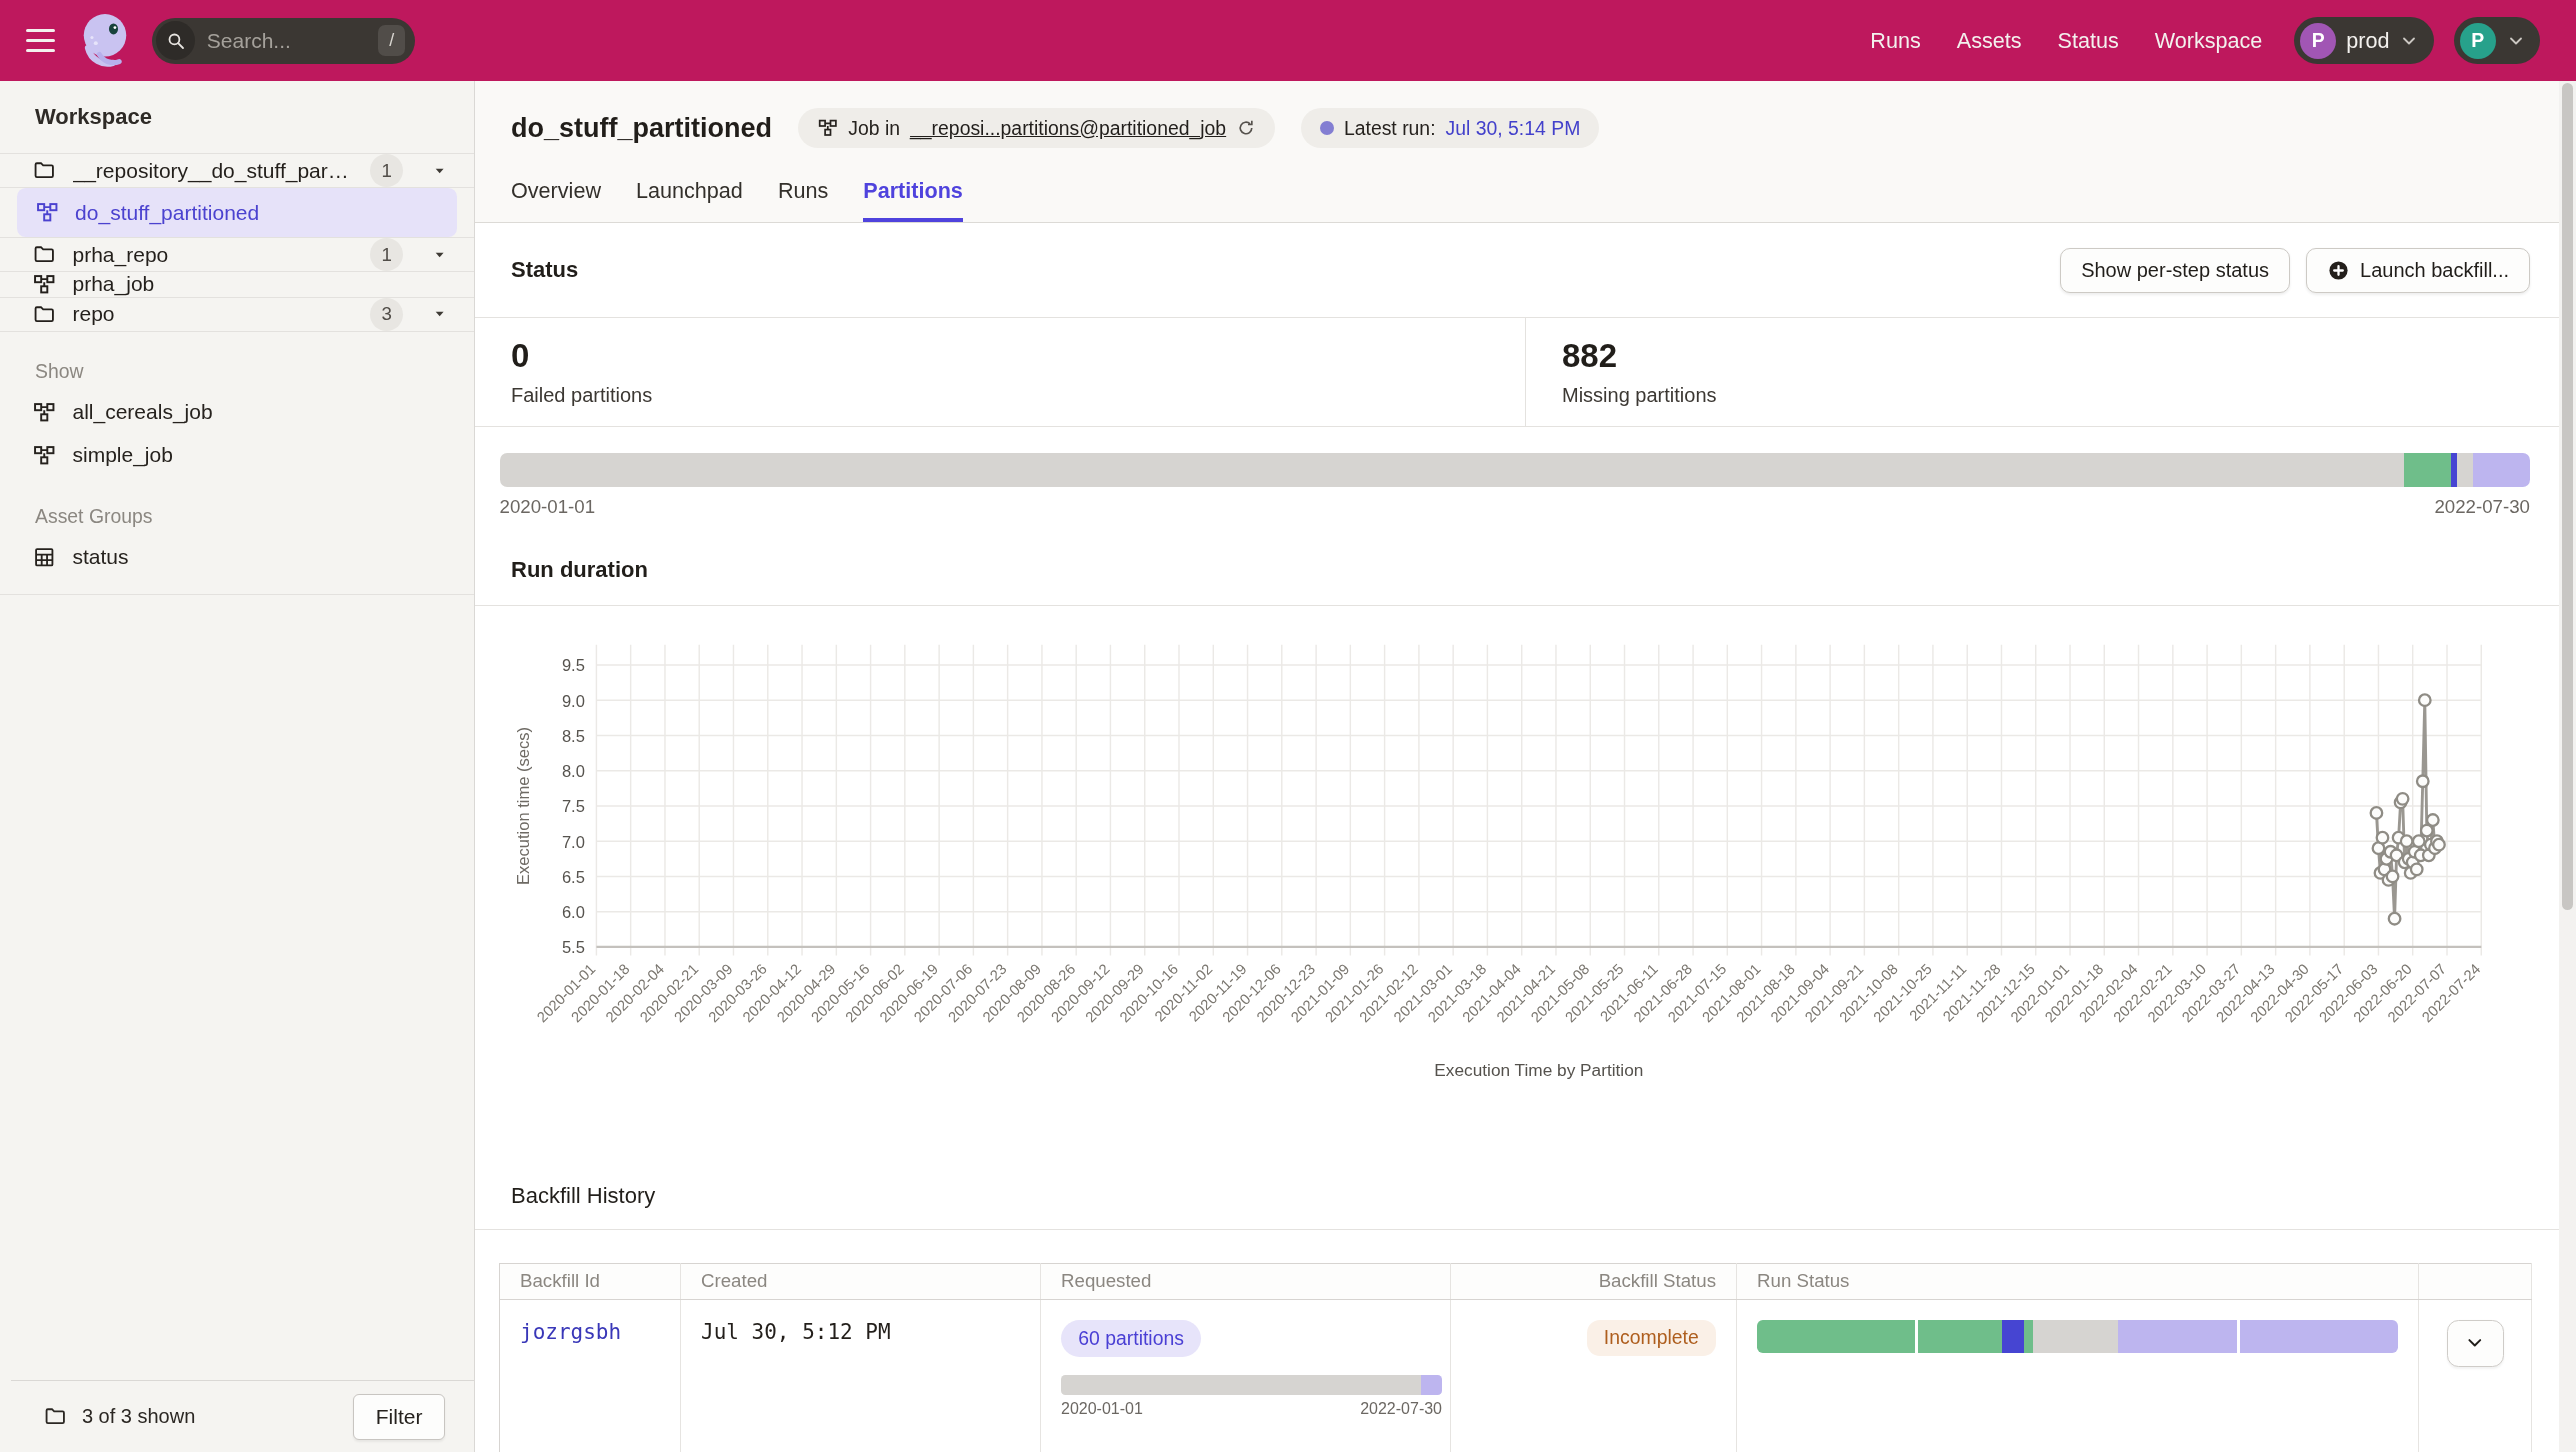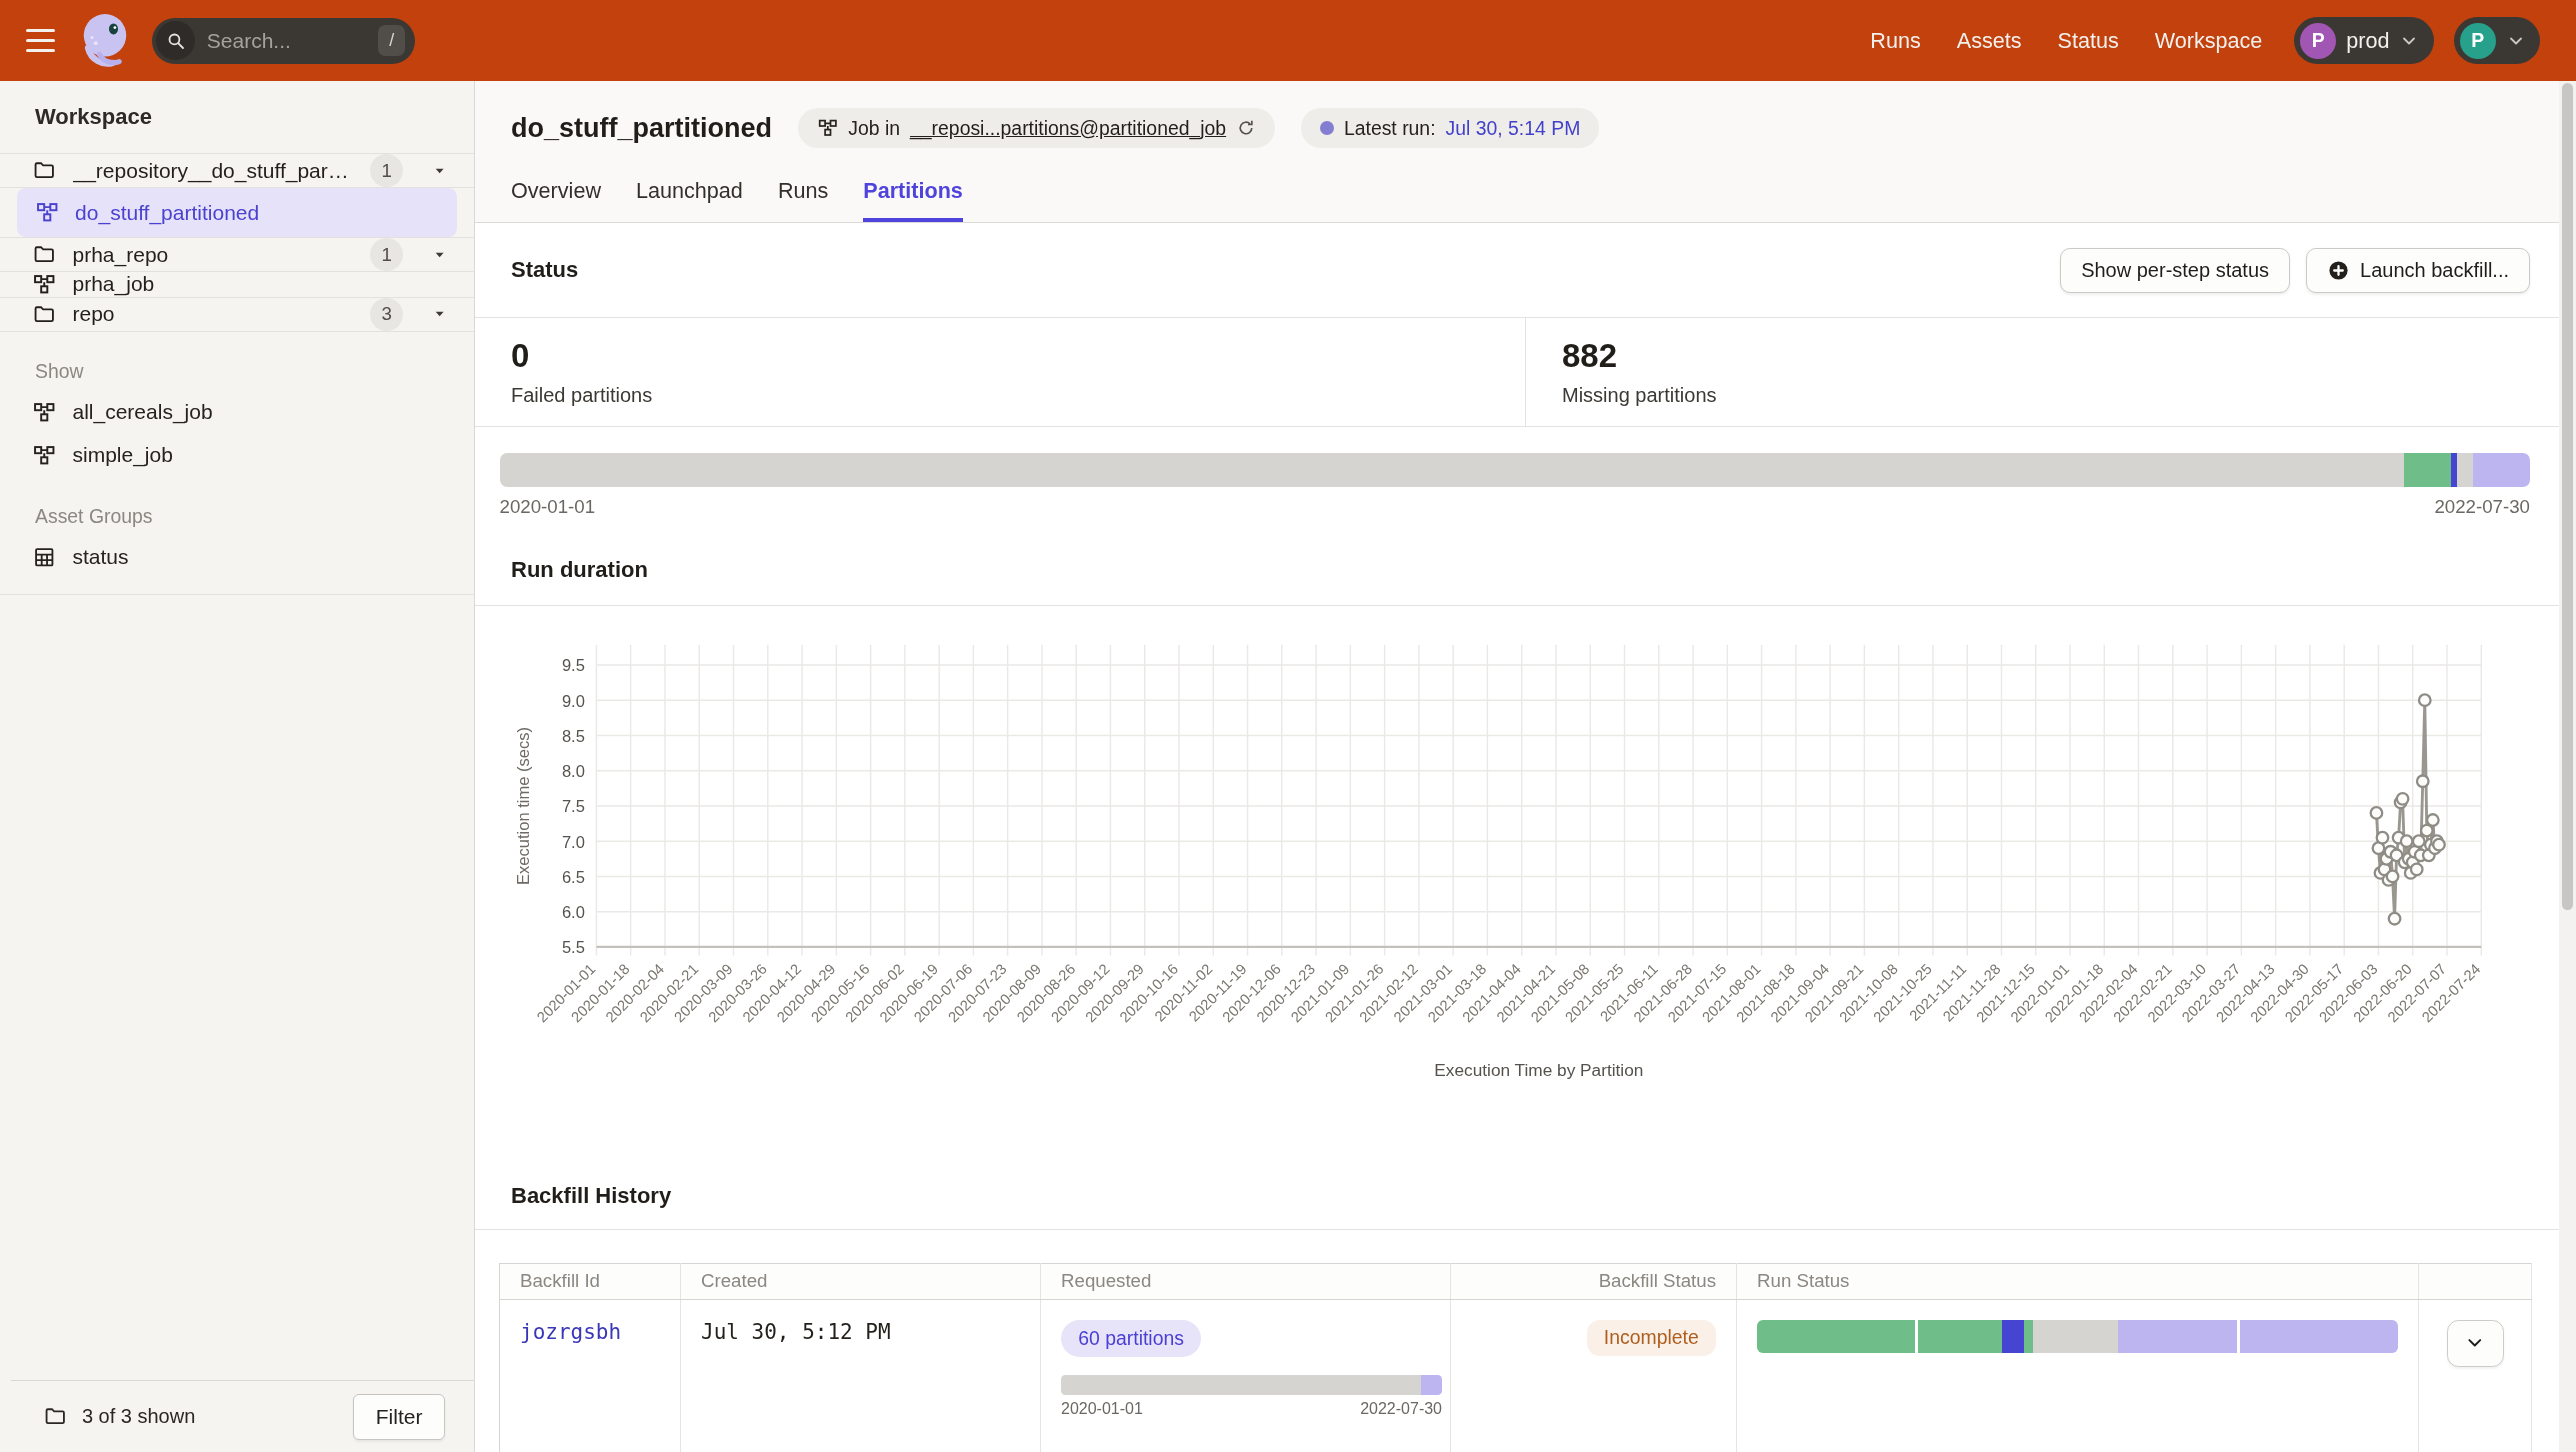--- a/index.html
+++ b/index.html
@@ -1,21 +1,21 @@
 <!DOCTYPE html>
 <html style="font-size:11.5px"><head>
 <meta charset="utf-8">
 <style>
   * { box-sizing: border-box; margin: 0; padding: 0; }
   html,body { width:2576px; height:1452px; overflow:hidden; }
   body { font-family:"Liberation Sans", sans-serif; color:#231F1B; background:#fff; }
   .app { width:2576px; height:1452px; display:flex; flex-direction:column; }
 
   
-  .topbar { flex:0 0 81px; background:#c2410c; display:flex; align-items:center; padding:0 36px 0 26px; }
+  .topbar { flex:0 0 81px; background:#be185d; display:flex; align-items:center; padding:0 36px 0 26px; }
   .hamburger { display:flex; flex-direction:column; gap:6.5px; cursor:pointer; }
   .hamburger span { width:29px; height:3.6px; background:#F3F1EE; border-radius:2.2px; }
   .logo { width:68px; height:68px; margin-left:16px; }
   .logo svg { width:100%; height:100%; }
   .search { margin-left:13px; width:263px; height:46px; background:#3B3733; border-radius:23px; display:flex; align-items:center; padding:0 10px 0 4.3px; gap:11.5px; cursor:text; }
   .search-ico { flex:0 0 39px; width:39px; height:39px; border-radius:50%; background:#2E2B28; display:flex; align-items:center; justify-content:center; color:#E8E5E1; }
   .search-ico svg { width:21.6px; height:21.6px; }
   .search-ph { color:#A5A19B; font-size:21px; flex:1; }
   .search-slash { background:#514D49; color:#D9D6D1; font-size:18px; padding:5px 10.8px; border-radius:7.2px; }
   .topnav { margin-left:auto; display:flex; gap:36px; align-items:center; }
@@ -80,21 +80,21 @@
   .stat-label { font-size:20px; color:#3C3833; margin-top:8.6px; }
 
   .pbar-wrap { padding:26px 46px 0 24.5px; }
   .pbar { height:34px; border-radius:7.2px; overflow:hidden; display:flex; }
   .pbar-labels { display:flex; justify-content:space-between; font-size:18.7px; color:#6B6762; margin-top:8.6px; }
 
   .rd-heading { margin-top:39px; padding:0 36px; font-size:22px; font-weight:700; color:#211E1A; }
   .rd-divider { border-bottom:0.7px solid #E4E2DF; margin-top:21.6px; }
   .chart-wrap { margin:10px 0 0 29px; }
 
-  .bh-heading { margin-top:83px; padding:0 36px; font-size:22px; font-weight:700; color:#211E1A; }
+  .bh-heading { margin-top:83px; padding:0 36px; font-size:22px; font-weight:400; color:#211E1A; }
   .bh-divider { border-bottom:0.7px solid #E4E2DF; margin-top:20px; }
   .bh-table-wrap { margin:33px 0 0 24px; }
   table { border-collapse:collapse; table-layout:fixed; width:2032px; border:0.7px solid #D7D4D1; background:#fff; }
   th { height:36px; font-weight:400; font-size:18.7px; color:#8B8781; text-align:left; padding:0 20px; border-right:0.7px solid #E6E4E1; border-bottom:0.7px solid #D7D4D1; background:#FDFDFC; }
   th.right { text-align:right; }
   td { vertical-align:top; padding:20px 20px 0; border-right:0.7px solid #E6E4E1; height:237px; }
   td.right { text-align:right; }
   .mono { font-family:"DejaVu Sans Mono", monospace; font-size:21px; }
   .id-link { color:#3937B8; cursor:pointer; text-decoration:none; }
   .chip { display:inline-flex; align-items:center; height:37px; padding:0 17.3px; border-radius:18.7px; font-size:19.4px; }

